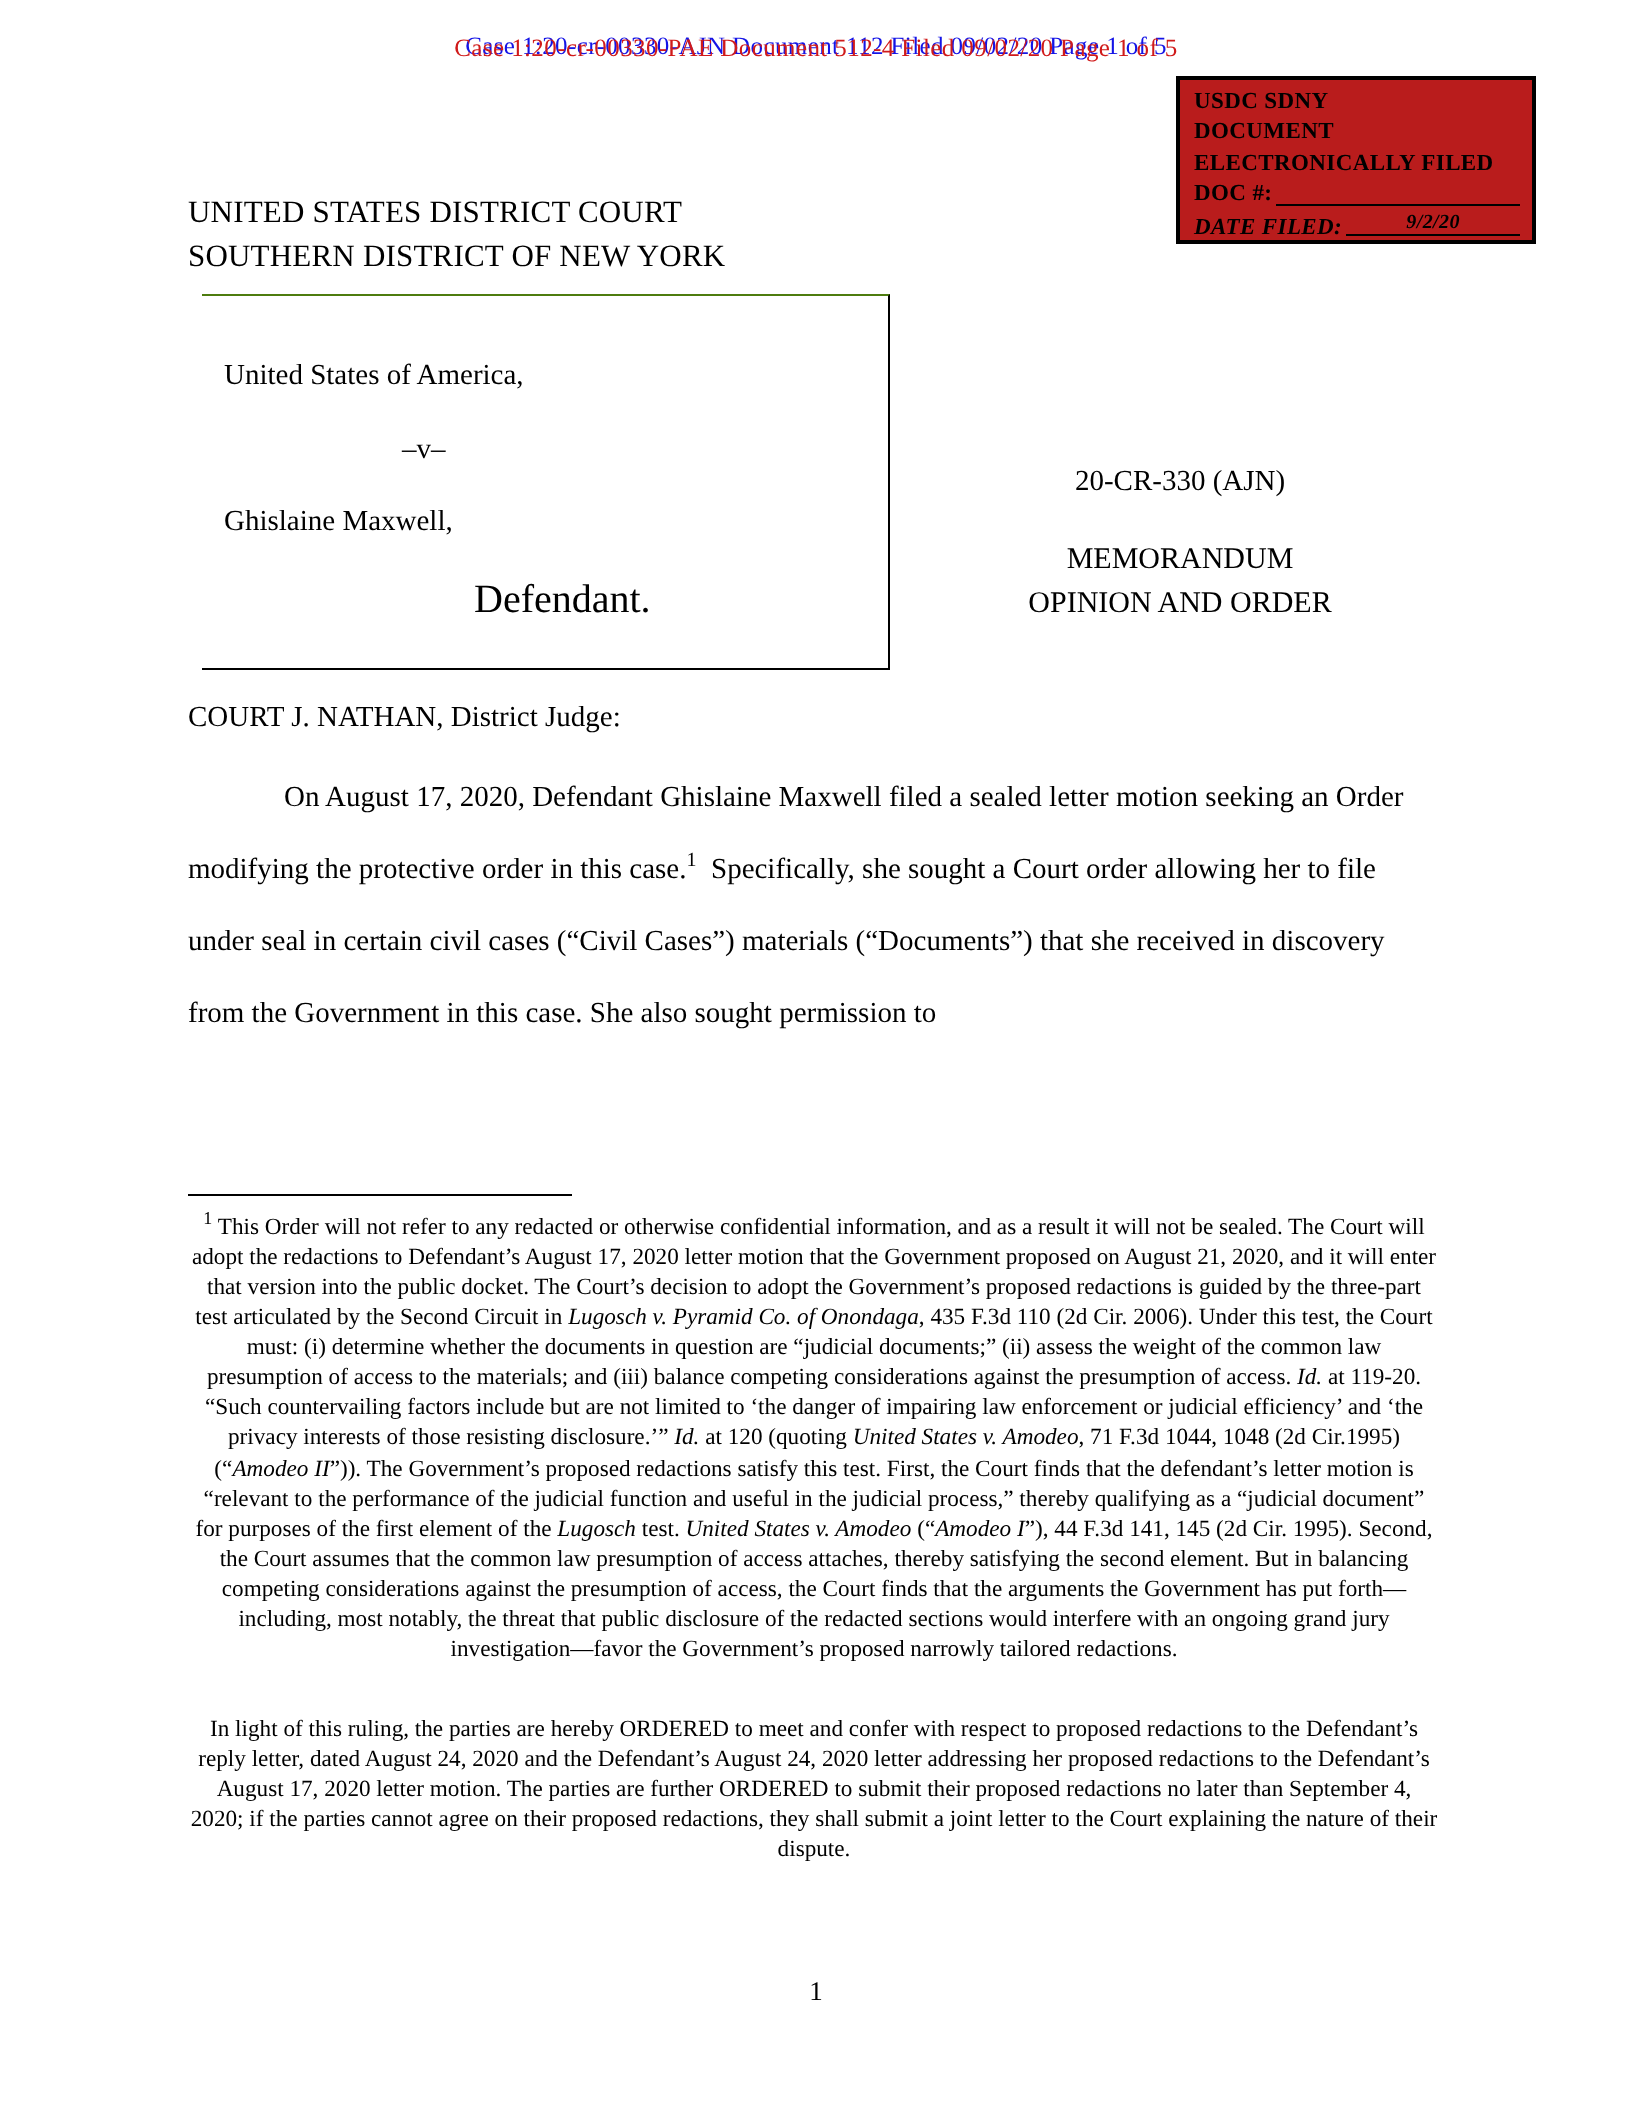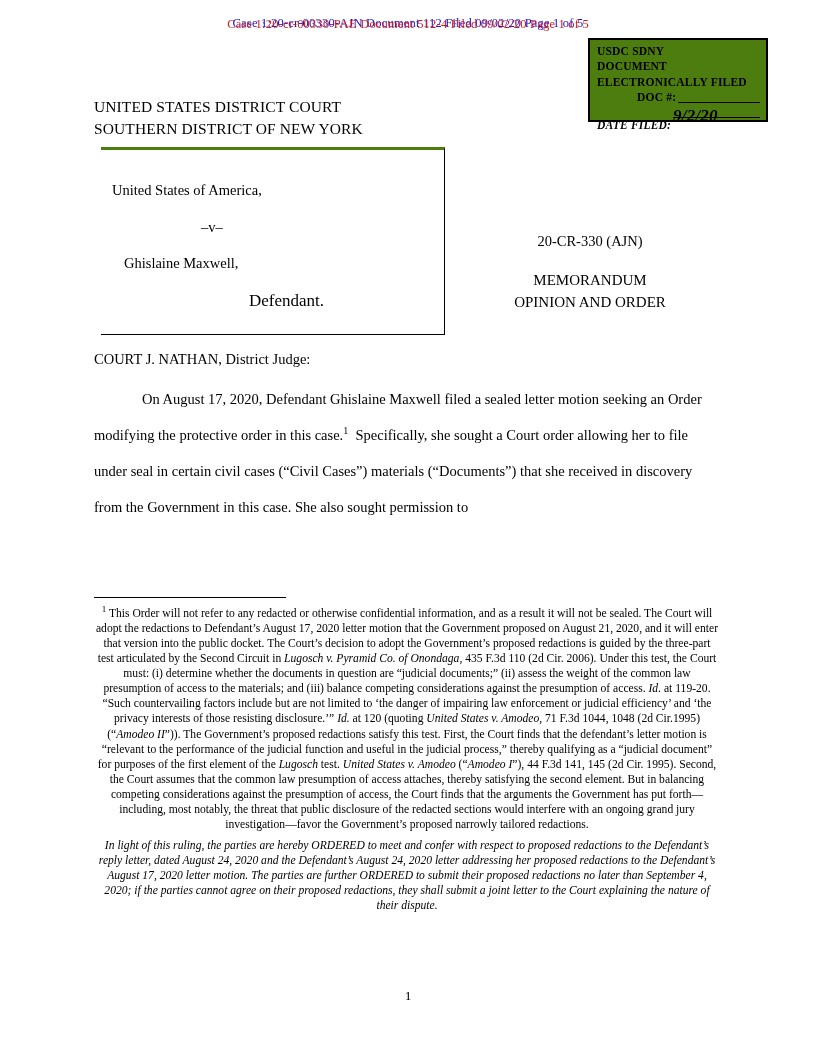--- a/index.html
+++ b/index.html
@@ -47,99 +47,98 @@
     color: #d01a1a;
   }
   
   .filed-box {
     position: absolute;
     top: 38px;
     left: 588px;
     width: 180px;
     height: 84px;
     border: 2px solid #000;
-    background: #4d7c0f;
+    background: #b91c1c;
     padding: 4px 6px 0 7px;
     font-family: "Liberation Serif", serif;
     font-size: 11.5px;
     font-weight: bold;
     line-height: 1.33;
     letter-spacing: 0.2px;
   }
   .filed-box .line { white-space: nowrap; }
   .filed-box .docnum {
     display: flex;
     align-items: flex-end;
-    margin-left: 40px;
   }
   .filed-box .docnum .rule {
     flex: 1;
     border-bottom: 1px solid #000;
     margin-left: 2px;
     margin-bottom: 2px;
     height: 11px;
   }
   .filed-box .datefiled {
     display: flex;
     align-items: flex-end;
     font-style: italic;
   }
   .filed-box .datefiled .rule {
     flex: 1;
     border-bottom: 1px solid #000;
     margin-left: 2px;
-    margin-bottom: 15px;
+    margin-bottom: 4px;
     height: 13px;
-    text-align: left;
+    text-align: center;
     font-weight: bold;
-    font-size: 17px;
+    font-size: 10px;
   }
   
   .court {
     position: absolute;
     top: 96px;
     left: 94px;
     font-size: 15.5px;
     line-height: 1.42;
     letter-spacing: 0.1px;
   }
   
   .caption {
     position: absolute;
     top: 147px;
     left: 101px;
     width: 344px;
     height: 188px;
-    border-top: 3px solid #4d7c0f;
+    border-top: 1px solid #4d7c0f;
     border-right: 1px solid #000;
     border-bottom: 1px solid #000;
   }
   .caption .party {
     position: absolute;
     top: 32px;
     left: 11px;
     font-size: 14.5px;
   }
   .caption .vee {
     position: absolute;
     top: 69px;
     left: 100px;
     font-size: 14.5px;
   }
   .caption .defname {
     position: absolute;
     top: 105px;
-    left: 23px;
+    left: 11px;
     font-size: 14.5px;
   }
   .caption .deflabel {
     position: absolute;
     top: 141px;
-    left: 148px;
-    font-size: 17px;
+    left: 136px;
+    font-size: 20px;
   }
   
   .docket {
     position: absolute;
     top: 233px;
     left: 455px;
     width: 270px;
     text-align: center;
     font-size: 14.5px;
   }
@@ -186,21 +185,21 @@
   .footnotes {
     position: absolute;
     top: 606px;
     left: 94px;
     width: 626px;
     font-size: 11.6px;
     line-height: 1.30;
     text-align: center;
   }
   .footnotes p { margin: 0; }
-  .footnotes p.fn2 { margin-top: 6px; font-style: italic; }
+  .footnotes p.fn2 { margin-top: 25px; }
   .footnotes sup {
     font-size: 9px;
     vertical-align: super;
     line-height: 0;
   }
   i { font-style: italic; }
   .page-number {
     position: absolute;
     top: 988px;
     left: 0;

